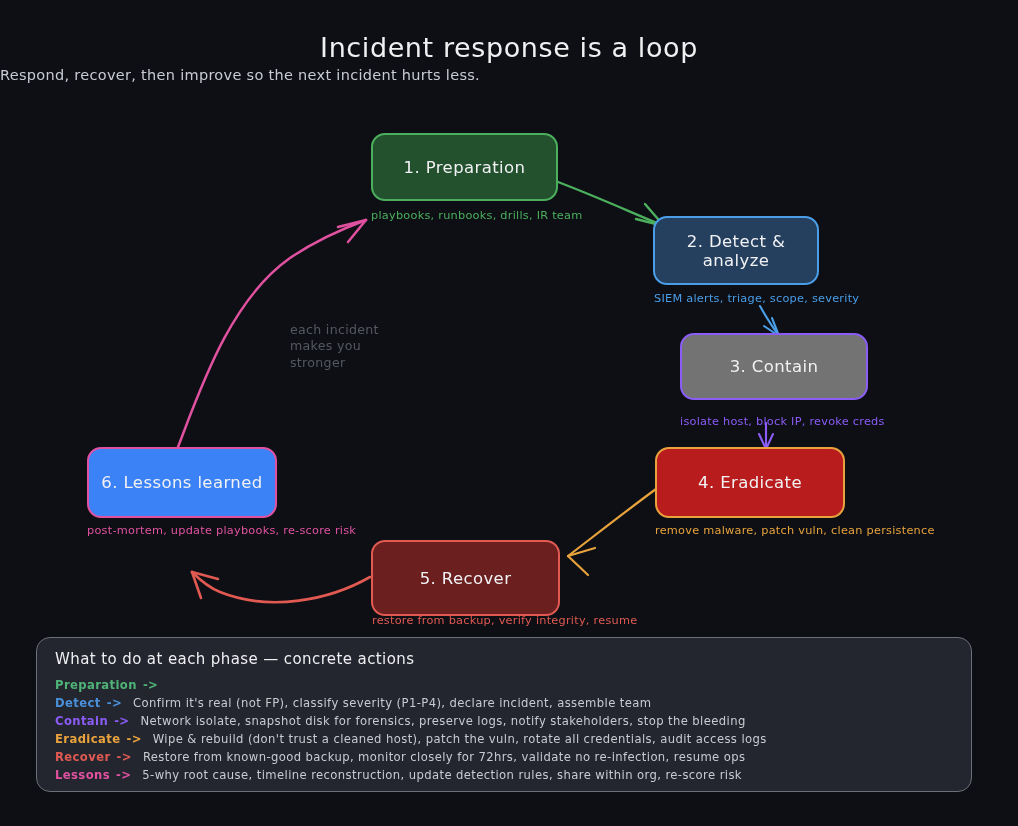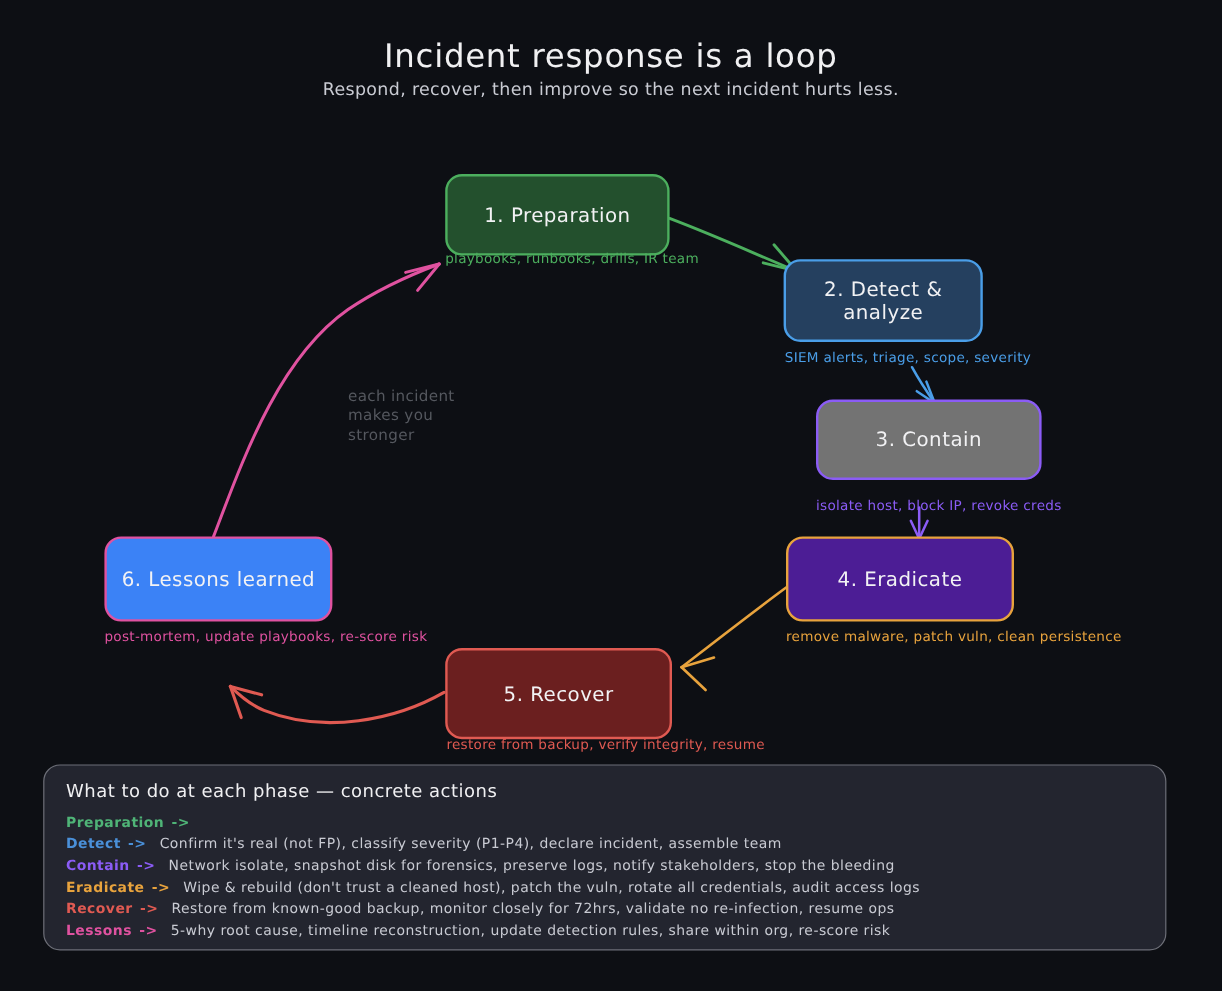--- a/index.html
+++ b/index.html
@@ -27,21 +27,21 @@
     top: 32px;
     text-align: center;
     font-size: 27px;
     color: #f0f0f2;
     letter-spacing: 0.6px;
   }
   #subtitle {
     position: absolute;
     left: 0; right: 0;
     top: 67px;
-    text-align: center;
+    text-align: left;
     font-size: 14.5px;
     color: #c9cbd3;
     letter-spacing: 0.3px;
   }
   
   .node {
     position: absolute;
     box-sizing: border-box;
     border-radius: 14px;
     border-width: 2.3px;
@@ -162,36 +162,36 @@
       <path d="M366,220 L348,242" fill="none" stroke="#e052a0" stroke-width="2.5" stroke-linecap="round"></path>
     </g>
   </svg>
 
   <div id="center-note" class="hand">
     <div>each incident</div>
     <div>makes you</div>
     <div>stronger</div>
   </div>
 
-  <div class="node hand" style="left: 371px; top: 133px; width: 187px; height: 68px; background: rgb(35, 80, 45); border-color: rgb(76, 175, 94); margin-top: 12px;">
+  <div class="node hand" style="left: 371px; top: 133px; width: 187px; height: 68px; background: rgb(35, 80, 45); border-color: rgb(76, 175, 94);">
     <span>1. Preparation</span>
   </div>
   <div class="caption hand" style="left: 371px; top: 209px; color: rgb(76, 175, 94);">playbooks, runbooks, drills, IR team</div>
 
   <div class="node hand" style="left: 653px; top: 216px; width: 166px; height: 69px; background: rgb(37, 64, 95); border-color: rgb(74, 158, 232);">
     <span>2. Detect &amp; analyze</span>
   </div>
   <div class="caption hand" style="left: 654px; top: 292px; color: rgb(74, 158, 232);">SIEM alerts, triage, scope, severity</div>
 
   <div class="node hand" style="left: 680px; top: 333px; width: 188px; height: 67px; background: #737373; border-color: rgb(139, 92, 246);">
     <span>3. Contain</span>
   </div>
   <div class="caption hand" style="left: 680px; top: 415px; color: rgb(139, 92, 246);">isolate host, block IP, revoke creds</div>
 
-  <div class="node hand" style="left: 655px; top: 447px; width: 190px; height: 71px; background: #4c1d95; border-color: rgb(232, 163, 61);">
+  <div class="node hand" style="left: 655px; top: 447px; width: 190px; height: 71px; background: #b91c1c; border-color: rgb(232, 163, 61);">
     <span>4. Eradicate</span>
   </div>
   <div class="caption hand" style="left: 655px; top: 524px; color: rgb(232, 163, 61);">remove malware, patch vuln, clean persistence</div>
 
   <div class="node hand" style="left: 371px; top: 540px; width: 189px; height: 76px; background: rgb(107, 31, 31); border-color: rgb(224, 90, 82);">
     <span>5. Recover</span>
   </div>
   <div class="caption hand" style="left: 372px; top: 614px; color: rgb(224, 90, 82);">restore from backup, verify integrity, resume</div>
 
   <div class="node hand" style="left: 87px; top: 447px; width: 190px; height: 71px; background: #3b82f6; border-color: rgb(224, 82, 160);">

